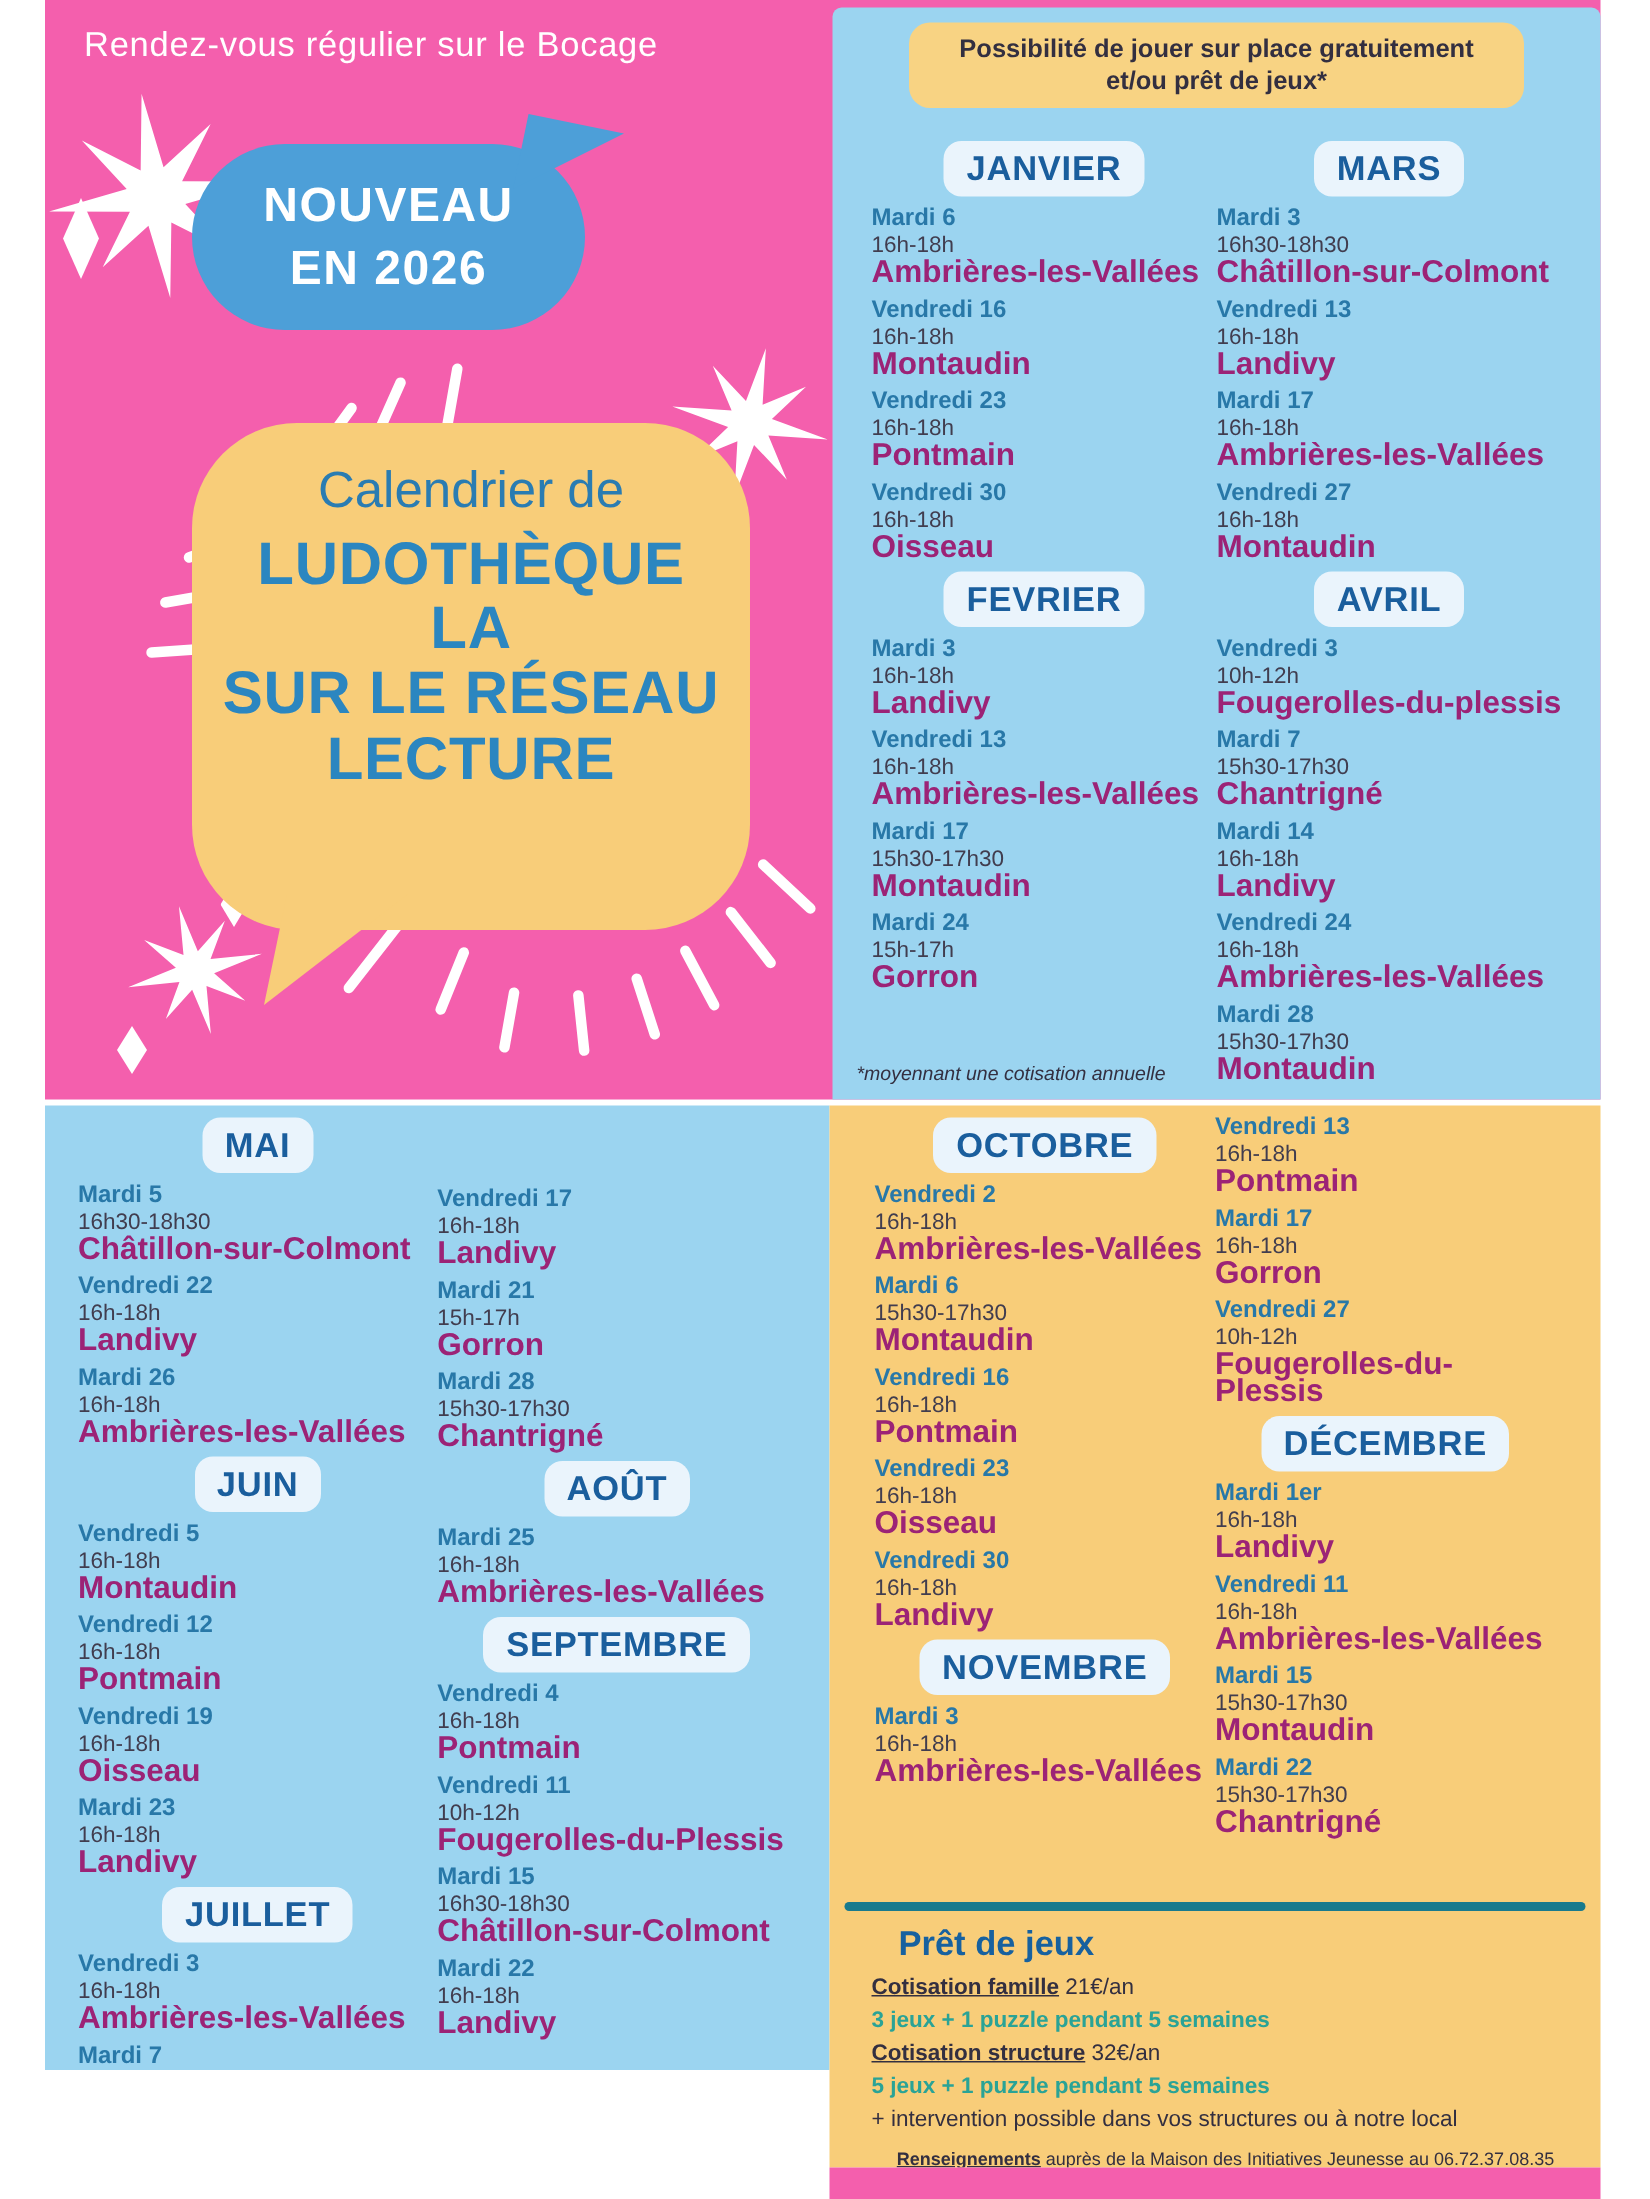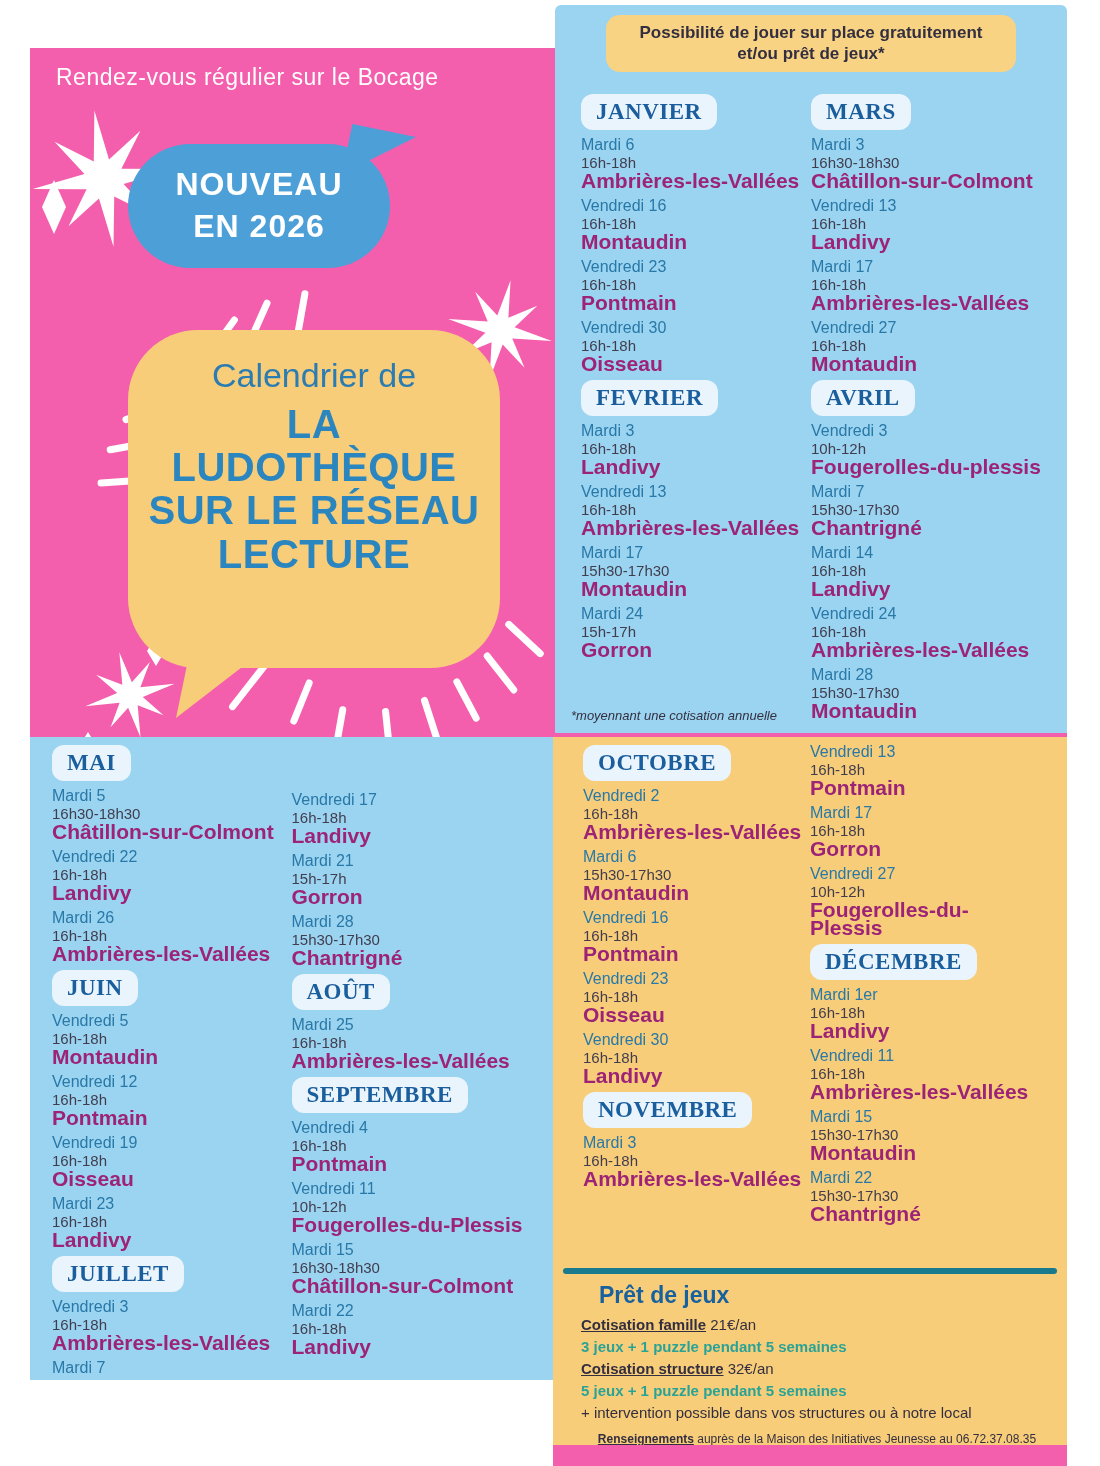--- a/index.html
+++ b/index.html
@@ -1,20 +1,20 @@
 <!DOCTYPE html>
 <html><head>
 <meta charset="utf-8">
 <style>
   html,body{margin:0;padding:0;background:#fff;}
   .page{position:relative;width:1100px;height:1466px;background:#fff;overflow:hidden;
         font-family:"Liberation Sans","DejaVu Sans",sans-serif;}
 
   
-  .pink-panel{position:absolute;left:30px;top:0;width:1037px;height:733px;background:#f45fad;overflow:hidden;margin-top:48px;}
+  .pink-panel{position:absolute;left:30px;top:0;width:1037px;height:733px;background:#f45fad;overflow:hidden;}
   .blue-top{position:absolute;left:555px;top:5px;width:512px;height:728px;background:#9bd4f0;
             border-radius:6px 6px 0 0;overflow:hidden;}
   .blue-bottom{position:absolute;left:30px;top:737px;width:523px;height:643px;background:#9bd4f0;overflow:hidden;}
   .yellow-panel{position:absolute;left:553px;top:737px;width:514px;height:708px;background:#f8cd79;overflow:hidden;}
   .pink-bar{position:absolute;left:553px;top:1445px;width:514px;height:21px;background:#f45fad;}
 
   
   .tagline{position:absolute;left:26px;top:16px;color:#fff;font-size:23px;font-weight:500;letter-spacing:.5px;}
   .star{position:absolute;fill:#fff;}
   .diamond{position:absolute;background:#fff;clip-path:polygon(50% 0,100% 50%,50% 100%,0 50%);}
@@ -31,25 +31,25 @@
   .title-intro{color:#2a7cb2;font-size:34px;font-weight:500;margin-bottom:8px;}
   .title-line{color:#2b86c0;font-size:40px;font-weight:800;line-height:1.08;letter-spacing:.5px;}
 
   
   .banner{margin:10px auto 20px auto;width:402px;background:#f8d383;border-radius:14px;
           padding:7px 4px;text-align:center;color:#332f40;font-size:17px;font-weight:600;line-height:1.25;}
   .cols{display:flex;padding:0 26px;}
   .blue-bottom .cols{padding:6px 22px 0 22px;}
   .yellow-panel .cols{padding:6px 30px 0 30px;}
   .col{flex:1 1 50%;min-width:0;}
-  .chip-wrap{margin:2px 0 6px 0;font-family:Liberation Serif, serif;}
+  .chip-wrap{text-align:center;margin:2px 0 6px 0;}
   .chip{display:inline-block;background:#eaf4fc;color:#1a5e9d;font-weight:800;font-size:23px;
         letter-spacing:.5px;padding:5px 15px;border-radius:12px;}
   .event{margin-bottom:7px;}
-  .ev-day{color:#2878a8;font-weight:400;font-size:16px;line-height:18px;}
+  .ev-day{color:#2878a8;font-weight:700;font-size:16px;line-height:18px;}
   .ev-time{color:#413d4f;font-size:15px;line-height:18px;}
   .ev-place{color:#9c2376;font-weight:700;font-size:21px;line-height:18px;}
   .footnote{position:absolute;left:16px;bottom:10px;font-style:italic;font-size:13px;color:#332f40;}
 
   
   .divider{position:absolute;left:10px;right:10px;top:531px;height:6px;background:#197a8d;border-radius:3px;}
   .pret{position:absolute;left:28px;right:14px;top:545px;color:#332f40;}
   .pret-title{color:#17619f;font-size:23px;font-weight:800;margin:0 0 6px 18px;}
   .pret p{margin:0 0 2px 0;font-size:15px;line-height:20px;}
   .pret .u{text-decoration:underline;font-weight:600;}
@@ -100,22 +100,22 @@
 
     <div class="bubble-blue">
       <div class="tail"></div>
       <div class="badge-line">NOUVEAU</div>
       <div class="badge-line">EN 2026</div>
     </div>
 
     <div class="bubble-yellow">
       <div class="tail"></div>
       <div class="title-intro">Calendrier de</div>
+      <div class="title-line">LUDOTHÈQUE</div>
       <div class="title-line">LA</div>
-      <div class="title-line">LUDOTHÈQUE</div>
       <div class="title-line">SUR LE RÉSEAU</div>
       <div class="title-line">LECTURE</div>
     </div>
   </section>
 
   <section class="blue-top">
     <div class="banner">
       <div>Possibilité de jouer sur place gratuitement</div>
       <div>et/ou prêt de jeux*</div>
     </div>

